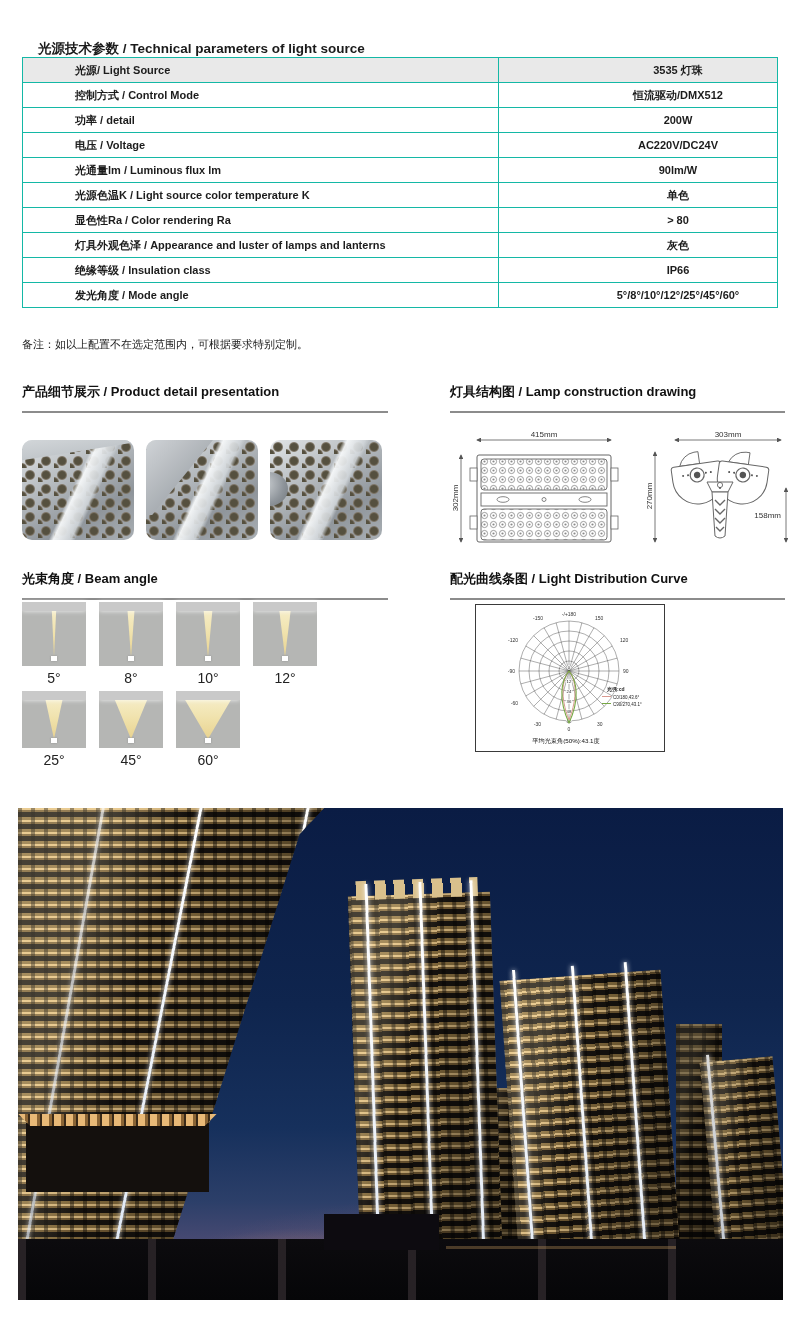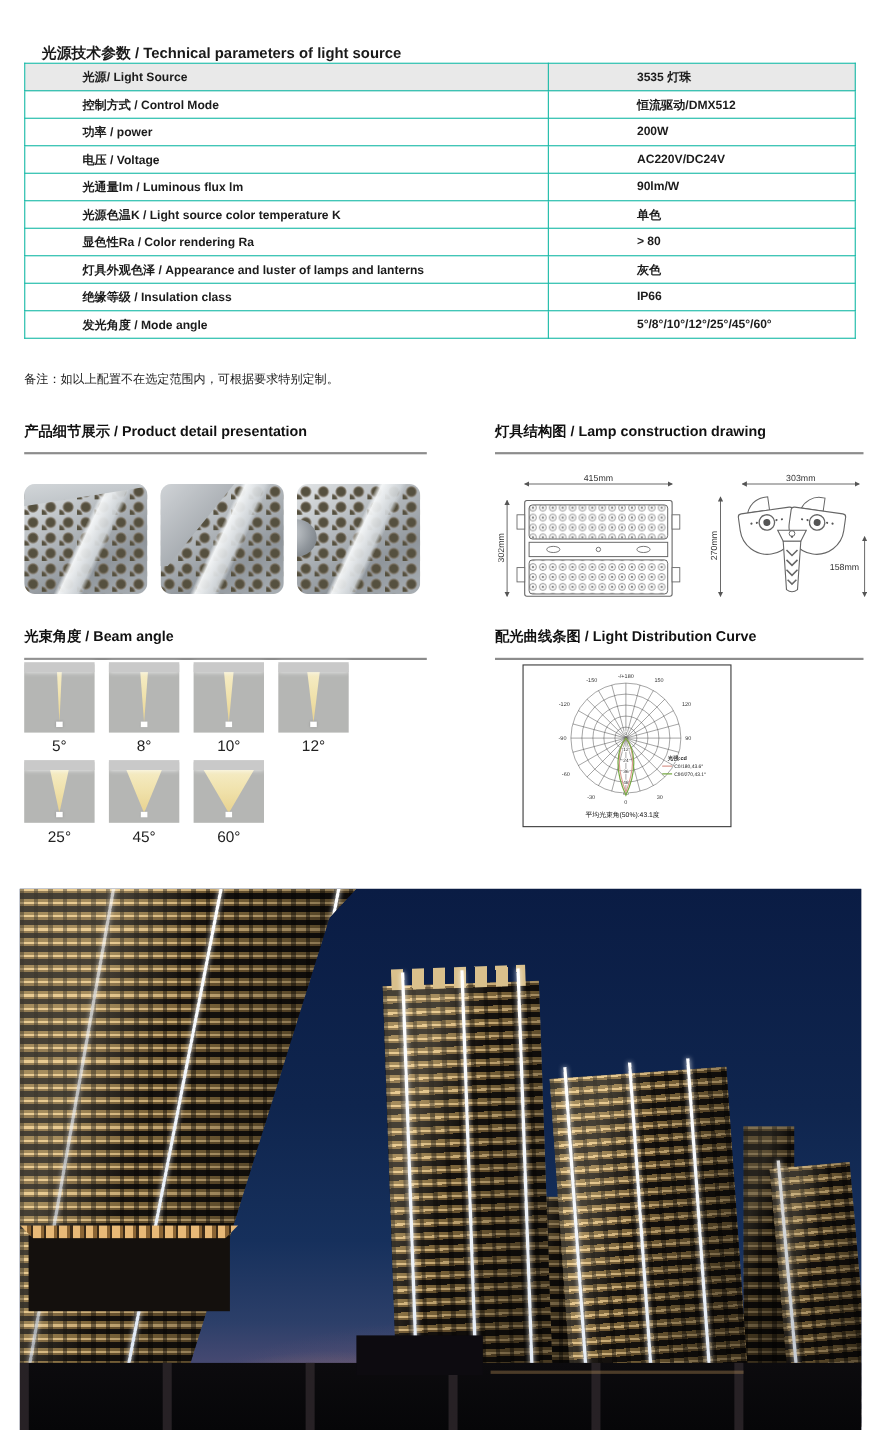--- a/index.html
+++ b/index.html
@@ -9,21 +9,21 @@
   
   .page-title{position:absolute;left:22px;top:24px;font-size:13.5px;font-weight:700;margin:16px;}
   .sec-h{position:absolute;font-size:13px;font-weight:700;color:#111;
          padding-bottom:10px;border-bottom:2px solid #8c8c8c;margin:0;}
 
   
   table.params{position:absolute;left:22px;top:57px;width:756px;border-collapse:collapse;
                font-size:11px;font-weight:700;color:#1c1c1c;}
   table.params td{border:1px solid #14b8a6;height:24px;padding:0;margin-top:28px;}
   table.params td.lbl{width:423px;padding-left:52px;}
-  table.params td.val{padding-left:80px;}
+  table.params td.val{padding-left:80px;text-align:center;}
   table.params tr.head td{background:#e9e9e9;}
   .note{position:absolute;left:22px;top:337px;font-size:11px;font-weight:400;margin:0;}
 
   
   .ptile{position:absolute;top:440px;width:112px;height:100px;border-radius:10px;overflow:hidden;
     background:
       linear-gradient(115deg, rgba(255,255,255,0) 46%, rgba(246,248,249,.95) 49%, rgba(208,213,217,.9) 60%, rgba(255,255,255,0) 63%),
       radial-gradient(circle at 8px 7px, #55503f 3.4px, #7b7263 4.4px, rgba(0,0,0,0) 5.4px),
       radial-gradient(circle at 0px 14px, #55503f 3.4px, #7b7263 4.4px, rgba(0,0,0,0) 5.4px),
       linear-gradient(150deg,#e2e5e7 0%,#b8bdc1 35%,#8f959b 70%,#aab0b5 100%);
@@ -97,21 +97,21 @@
     <tbody>
       <tr class="head">
           <td class="lbl">光源/ Light Source</td>
           <td class="val">3535 灯珠</td>
         </tr>
       <tr>
           <td class="lbl">控制方式 / Control Mode</td>
           <td class="val">恒流驱动/DMX512</td>
         </tr>
       <tr>
-          <td class="lbl">功率 / power</td>
+          <td class="lbl">功率 / detail</td>
           <td class="val">200W</td>
         </tr>
       <tr>
           <td class="lbl">电压 / Voltage</td>
           <td class="val">AC220V/DC24V</td>
         </tr>
       <tr>
           <td class="lbl">光通量lm / Luminous flux lm</td>
           <td class="val">90lm/W</td>
         </tr>

